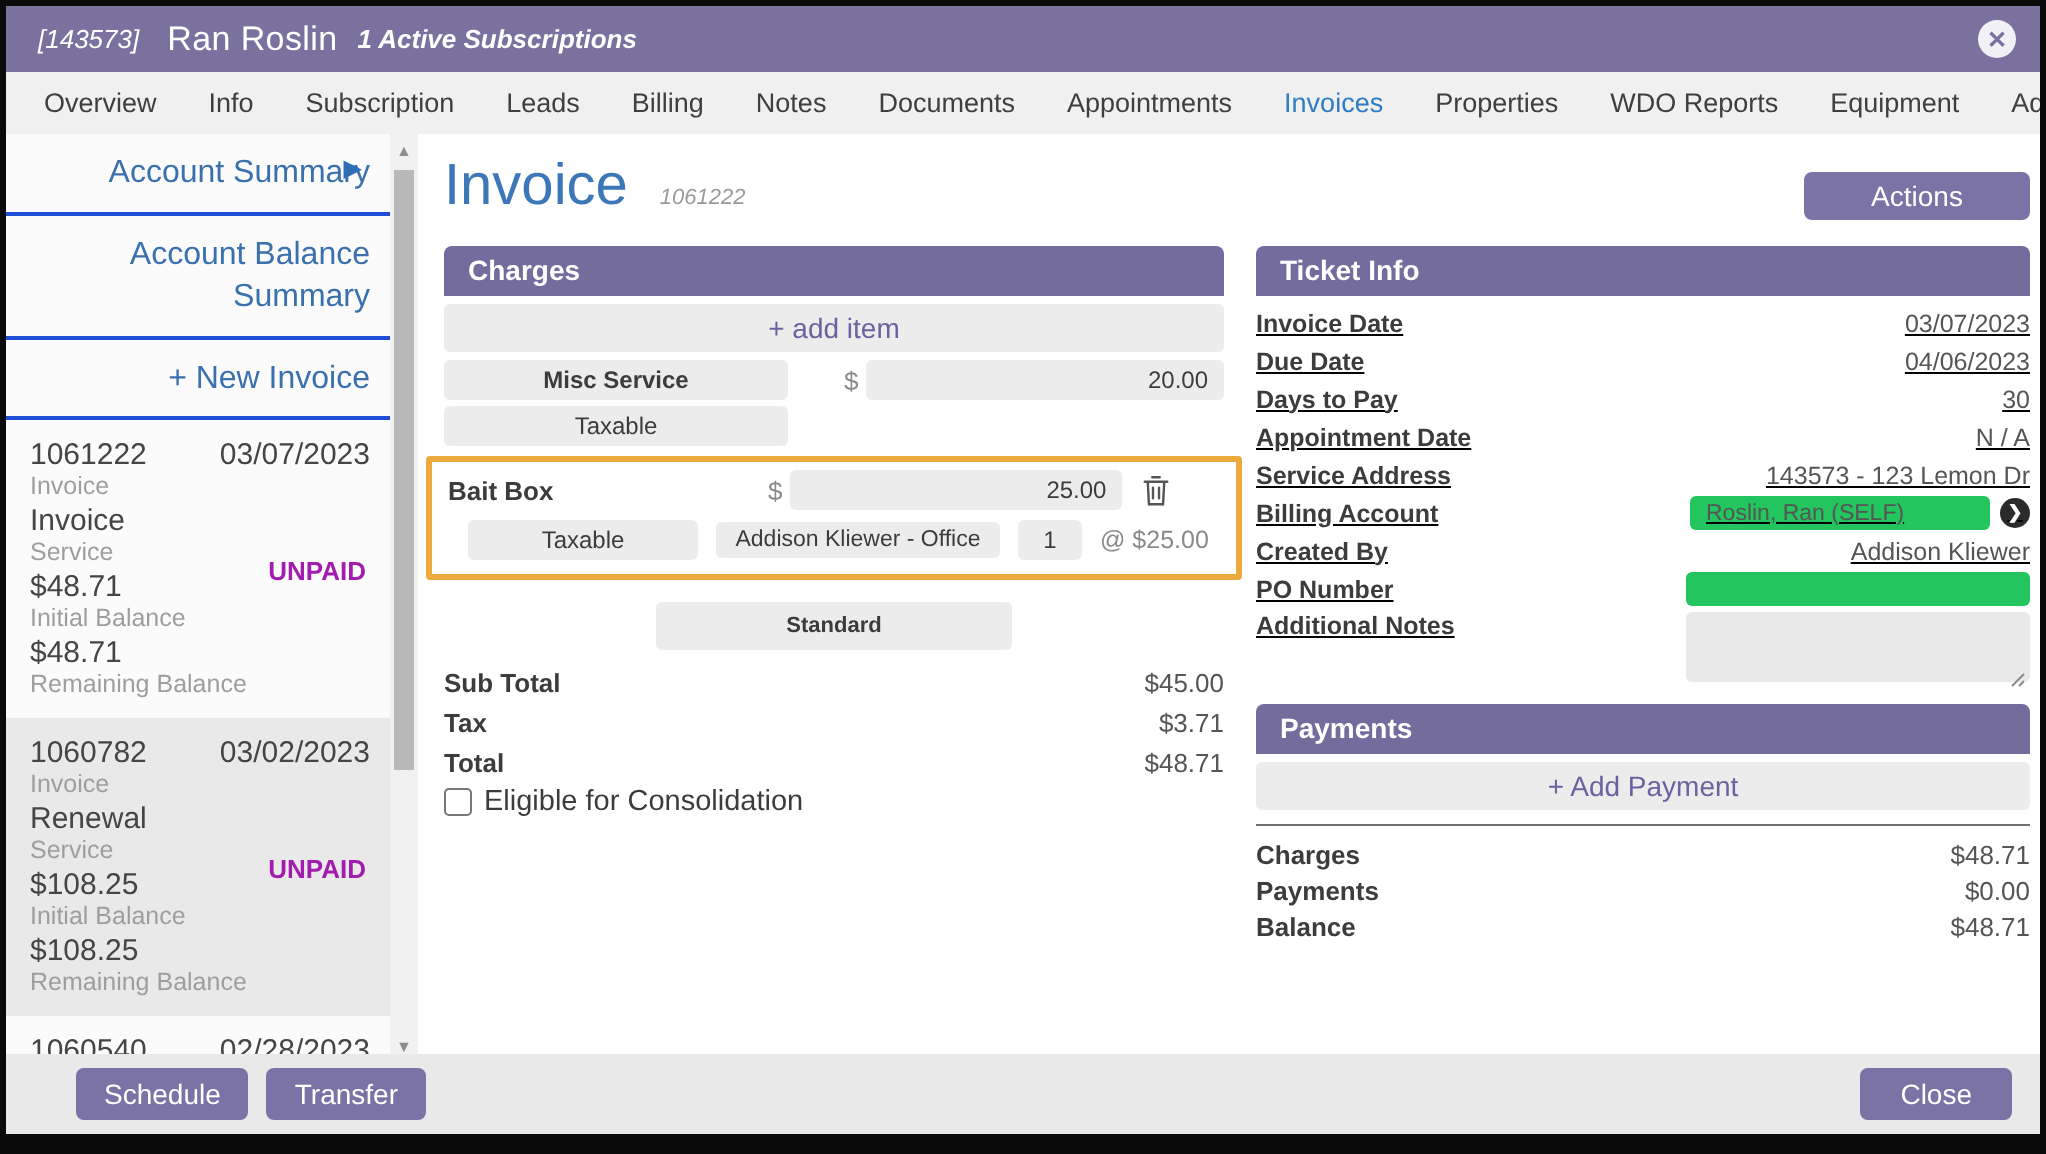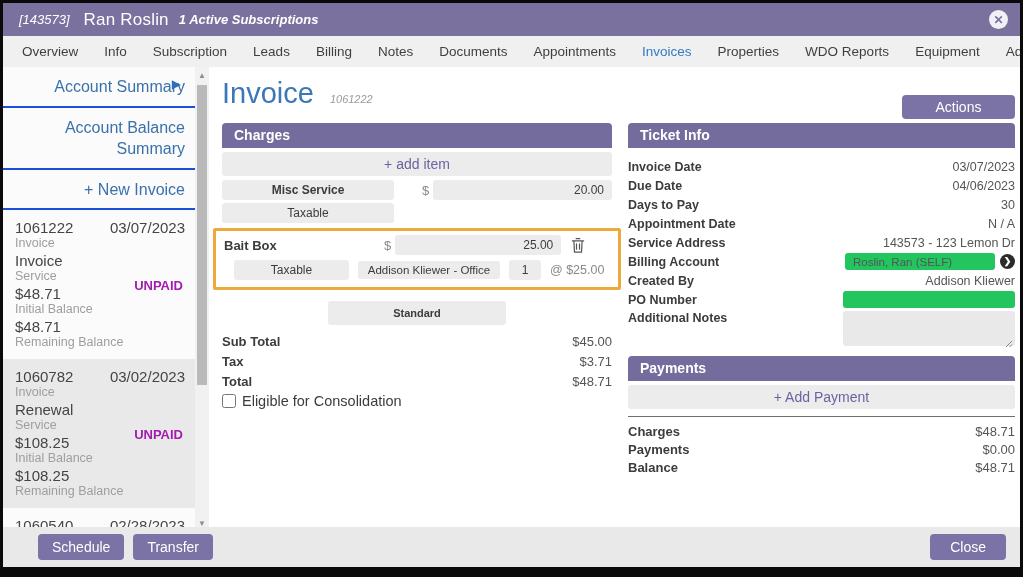--- a/index.html
+++ b/index.html
@@ -120,28 +120,28 @@
     background:#ececec; border:none; border-radius:3px; font-size:11px; font-weight:bold;
     color:#3c3c3c; padding:6px 0; width:178px; cursor:pointer; font-family:"Liberation Sans", sans-serif;
   }
   .tot-row { display:flex; justify-content:space-between; margin-top:5px; }
   .tot-label { font-size:13px; font-weight:bold; color:#3c3c3c; }
   .tot-value { font-size:13px; color:#555; }
   .consol { display:flex; align-items:center; margin-top:4px; gap:6px; }
   .consol input { width:14px; height:14px; cursor:pointer; }
   .consol label { font-size:14.5px; color:#3c3c3c; }
 
-  .actions-row { height:42px; display:flex; justify-content:flex-end; align-items:flex-end; }
+  .actions-row { height:42px; display:flex; justify-content:flex-end; align-items:center; }
   .pbtn {
     background:#7b72a5; color:#fff; border:none; border-radius:4px; font-size:14px;
     padding:4px 0; cursor:pointer; font-family:"Liberation Sans", sans-serif;
   }
   .actions-btn { width:113px; }
 
-  .ti-rows { padding-top:9px; }
+  .ti-rows { padding-top:4px;text-decoration:underline; }
   .ti-row { display:flex; justify-content:space-between; align-items:center; min-height:19px; }
   .ti-label { font-size:12.5px; font-weight:bold; color:#3c3c3c; flex:none; }
   .ti-value { font-size:12.5px; color:#555; text-align:right; }
   .ti-input {
     background:#22c55e; border:none; border-radius:3px; height:17px; font-size:11.5px;
     color:#555; padding:0 8px; font-family:"Liberation Sans", sans-serif;
   }
   .ba-wrap { display:flex; align-items:center; gap:5px; }
   .ba-input { width:150px; }
   .ba-go {

